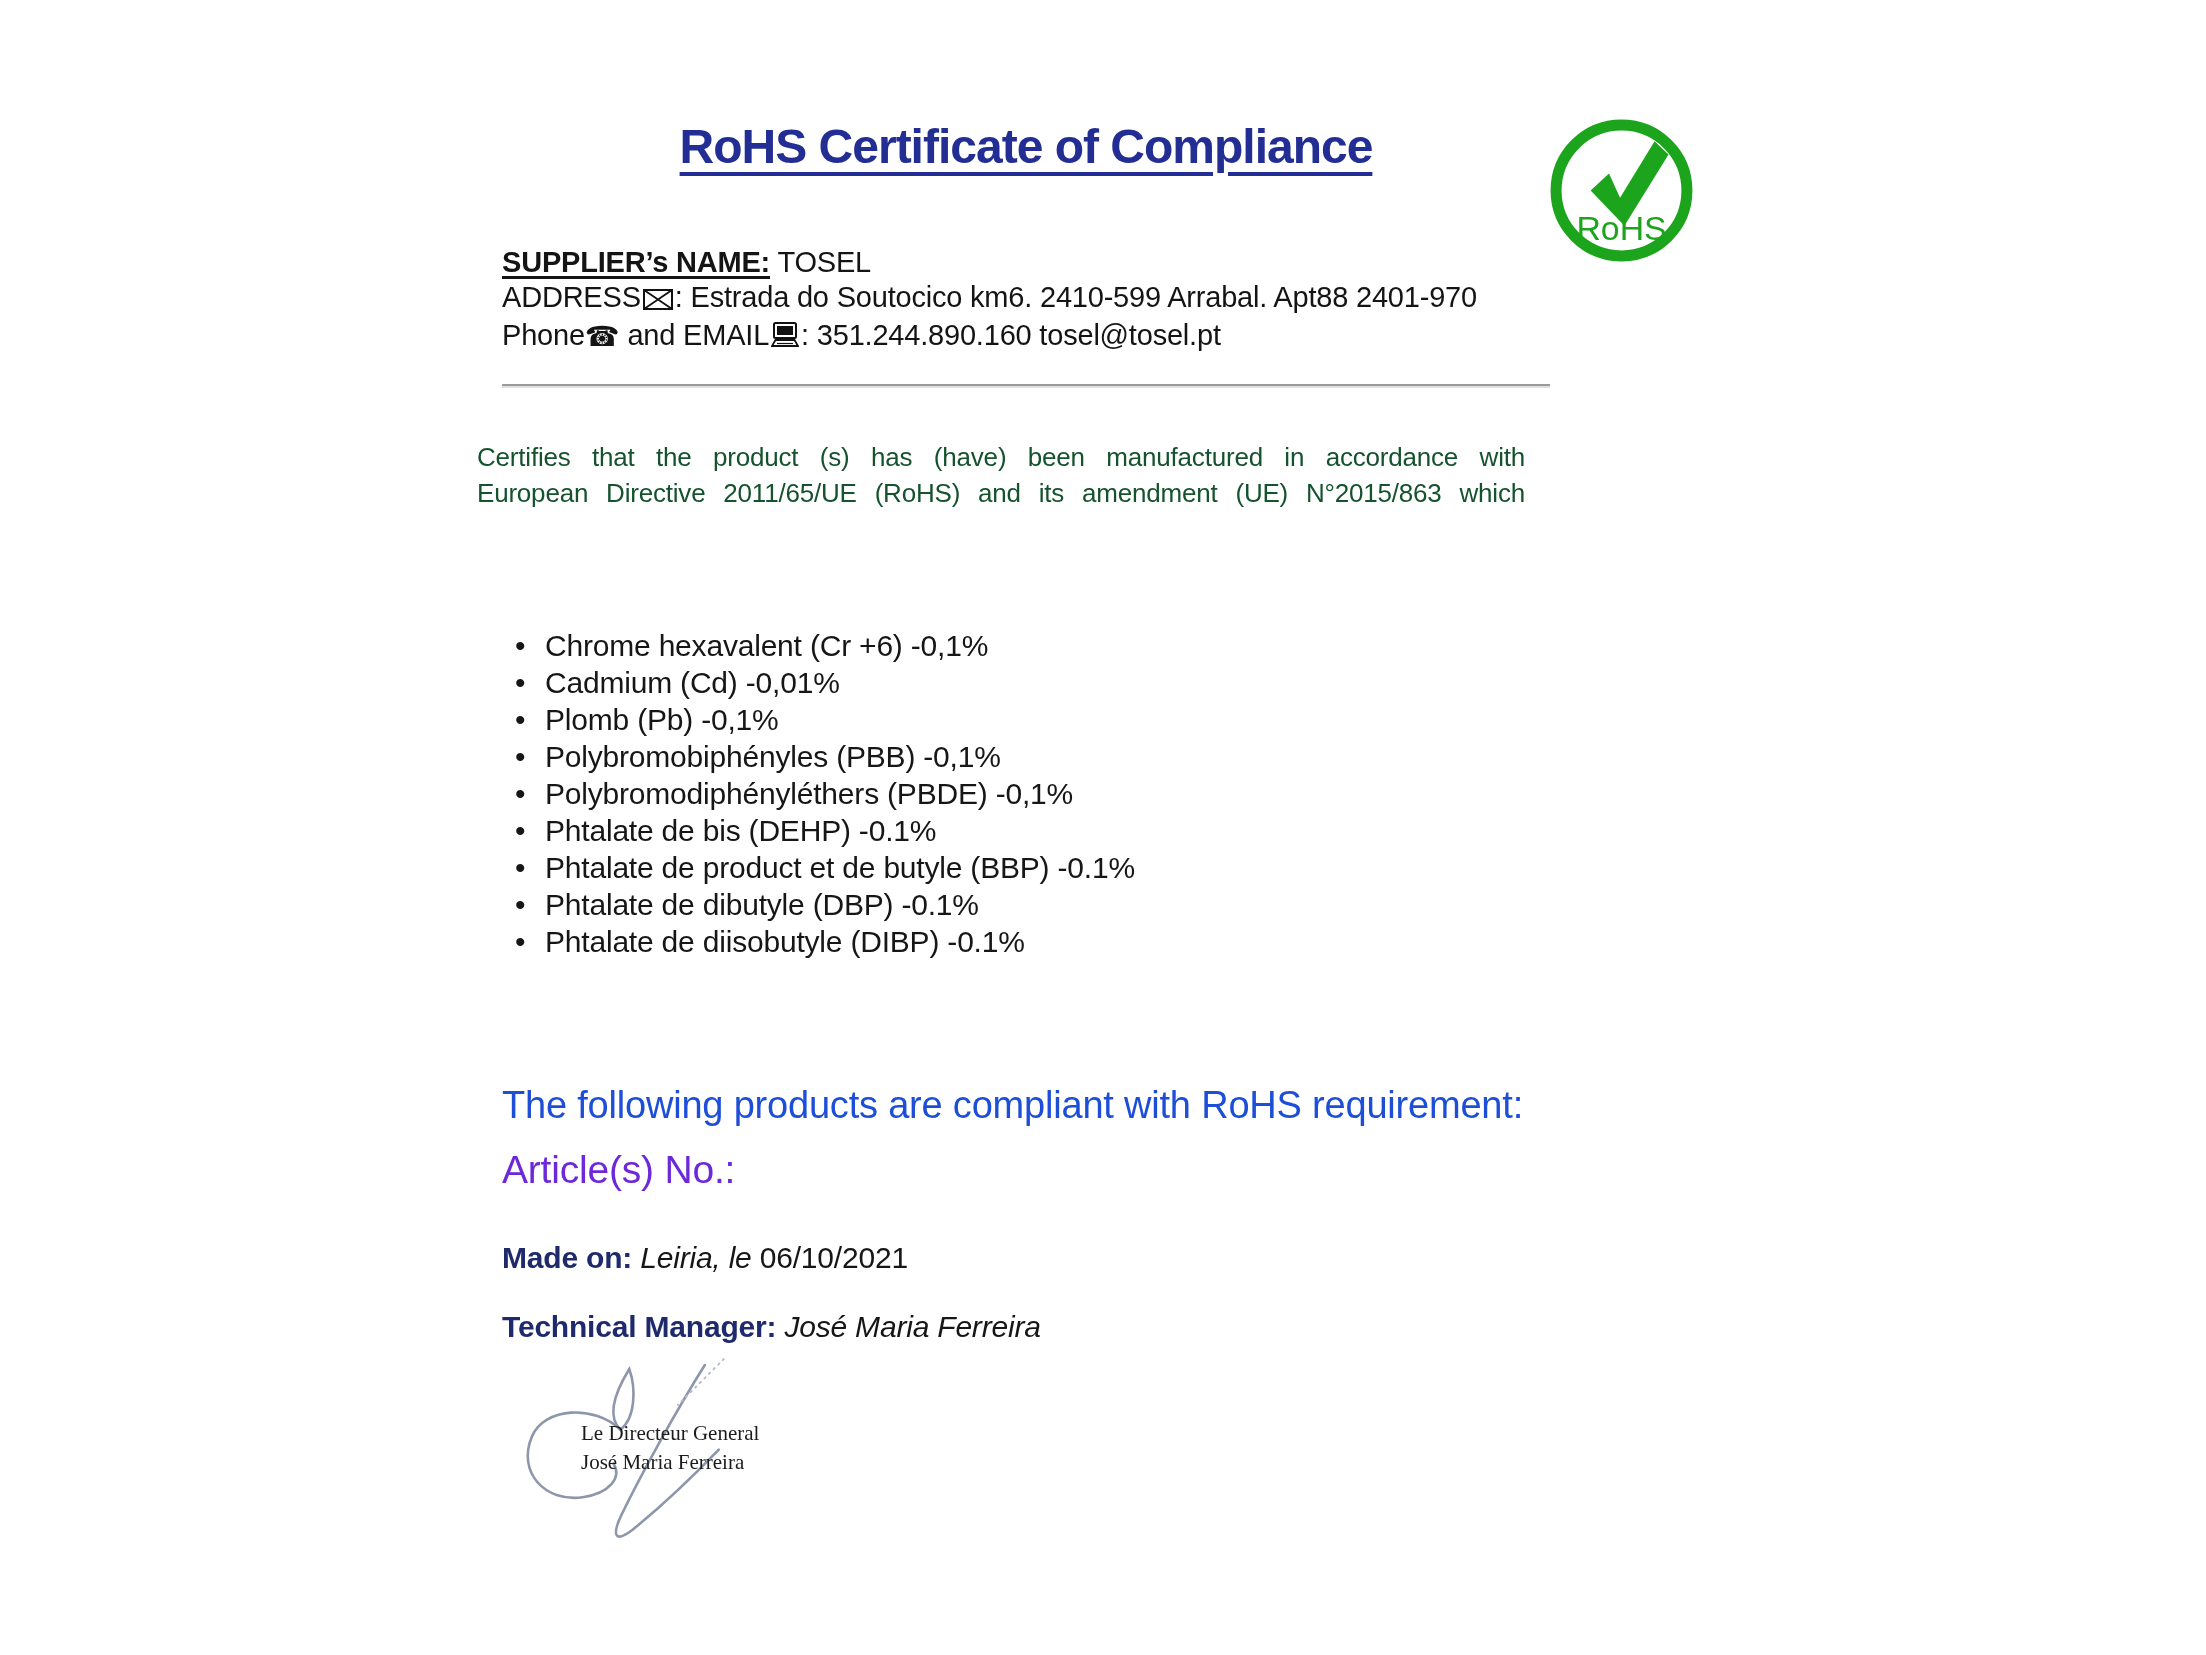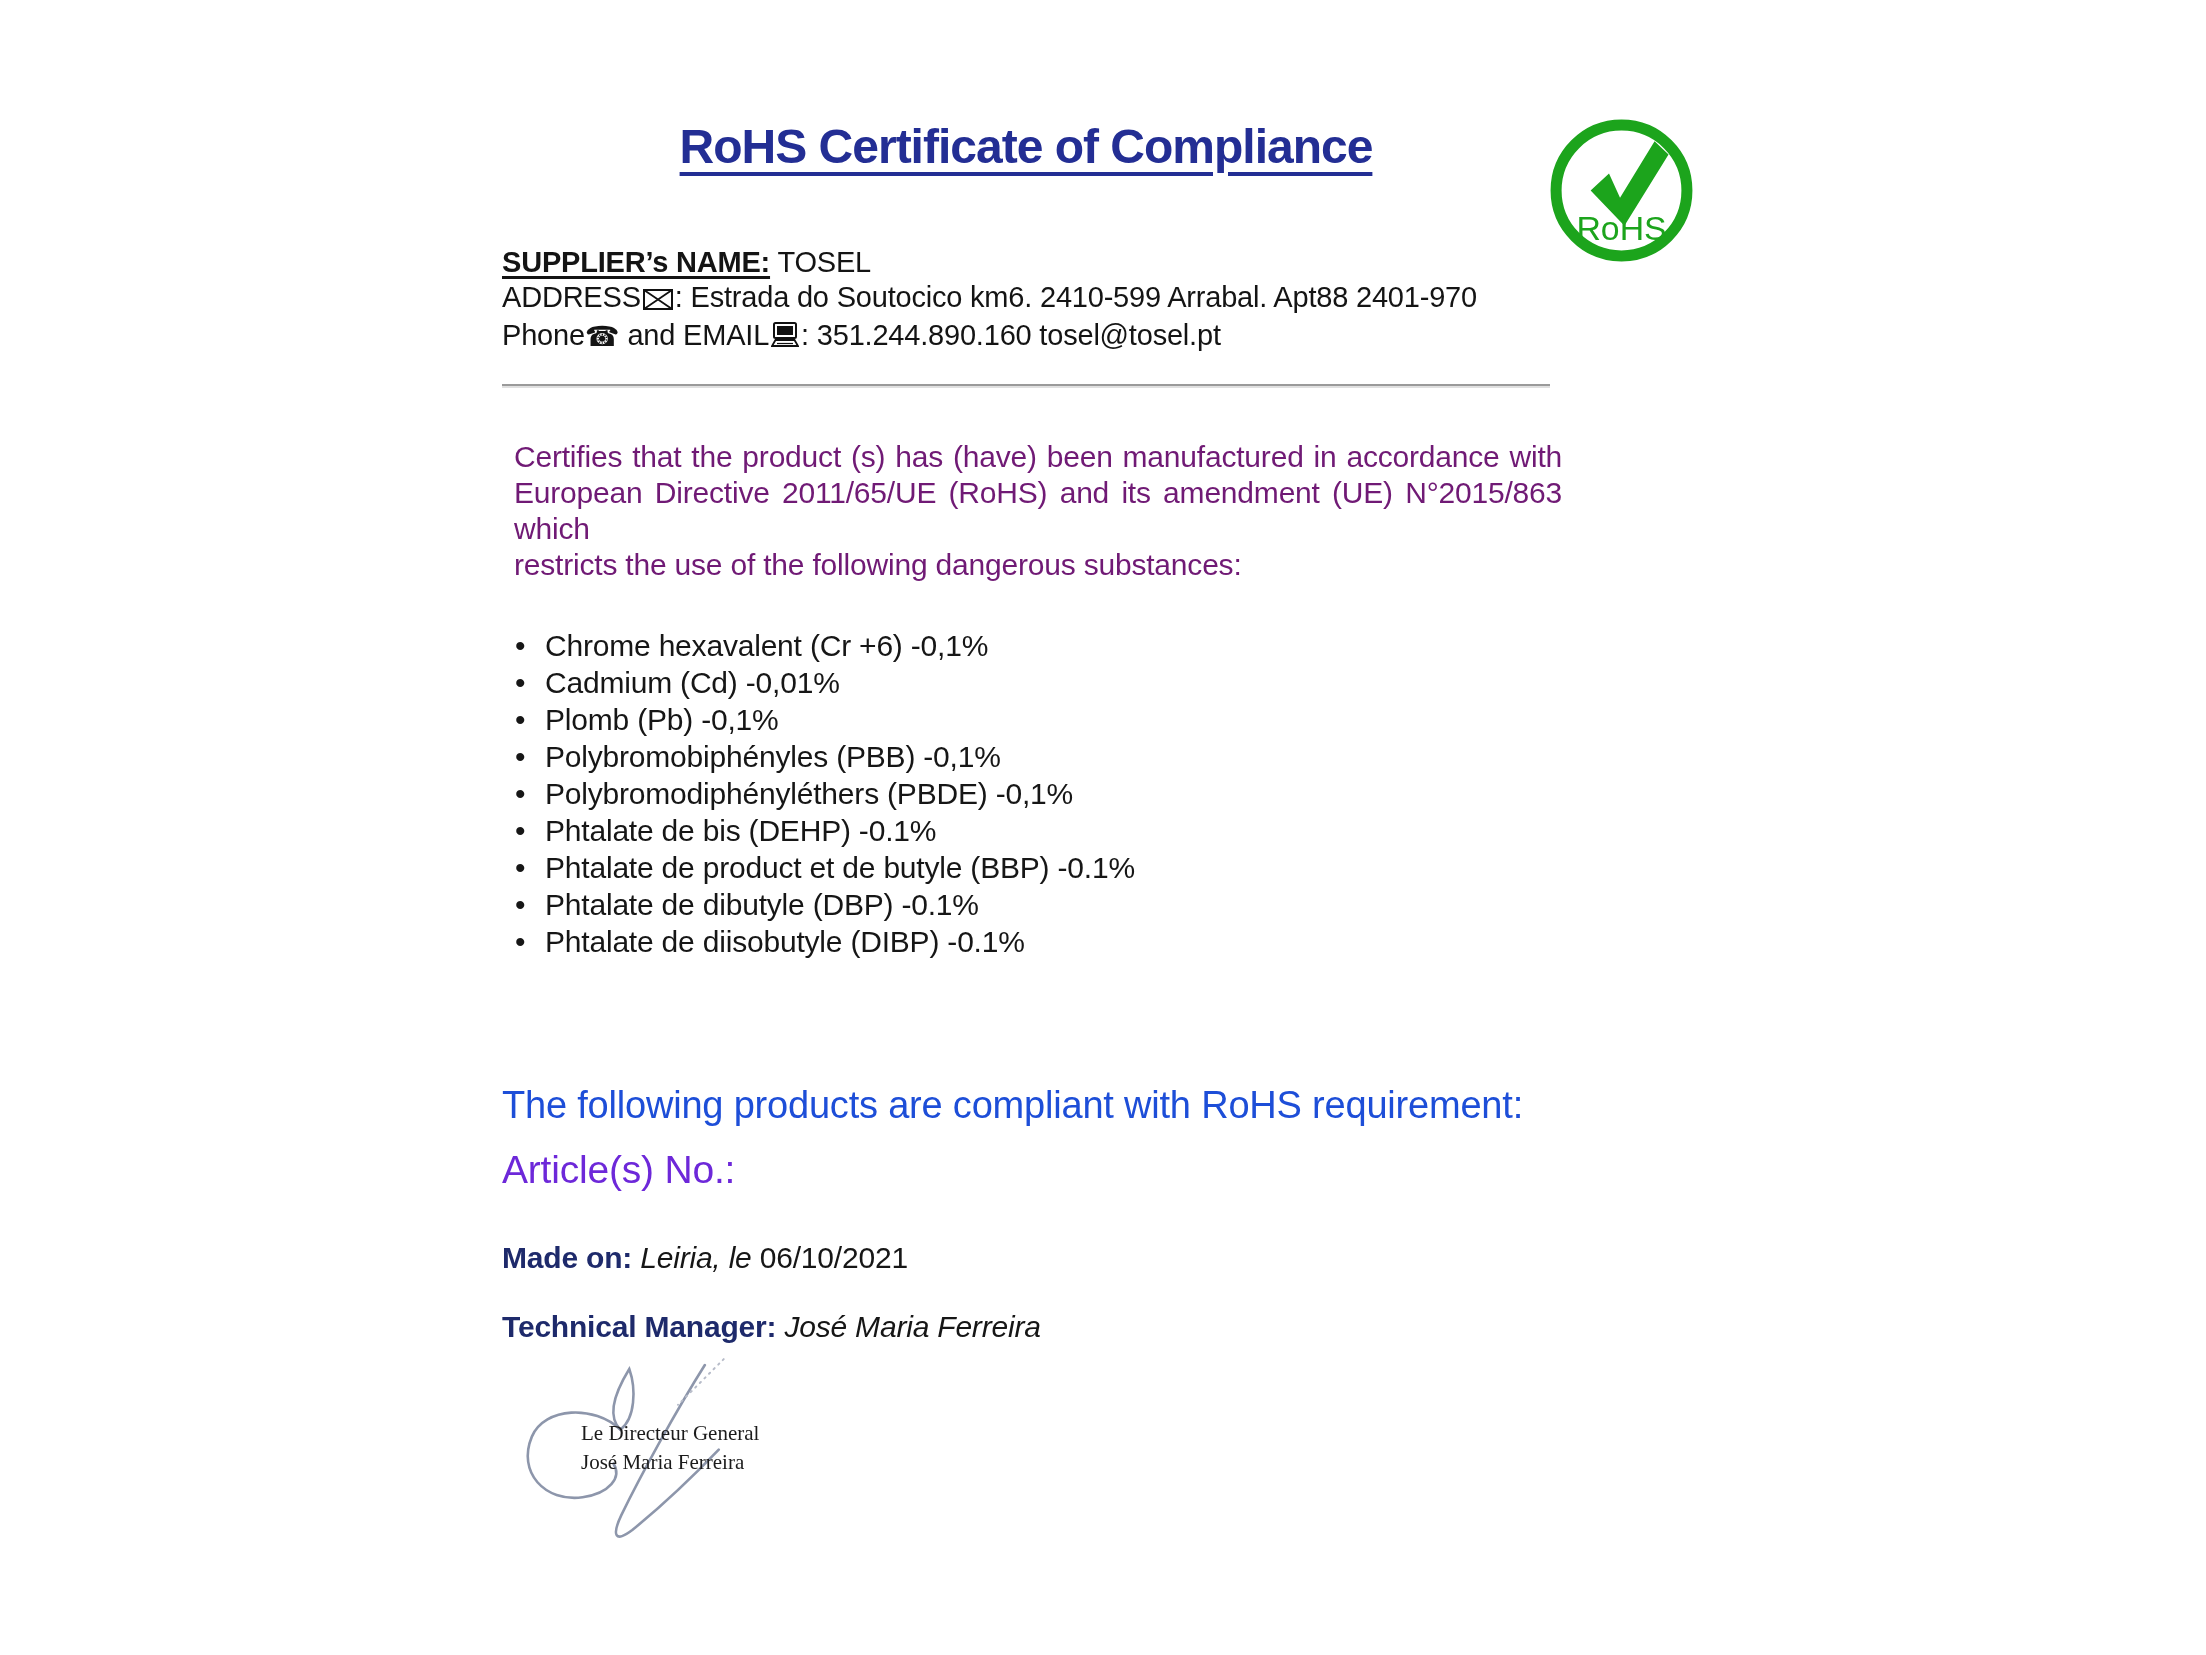--- a/index.html
+++ b/index.html
@@ -48,25 +48,25 @@
   .divider {
     position: absolute;
     left: 502px; top: 384px; width: 1048px; height: 4px;
     background: #9a9a9a;
     border-bottom: 2px solid #e0e0e0;
   }
 
   
   .cert-paragraph {
     position: absolute;
-    left: 514px; top: 439px; width: 1048px;
-    font-size: 30px;
+    left: 477px; top: 439px; width: 1048px;
+    font-size: 26px;
     line-height: 36px;
     letter-spacing: -0.2px;
-    color: #701a75;
+    color: #14532d;
   }
   .cert-paragraph .just { text-align: justify; text-align-last: justify; }
 
   
   .substances {
     position: absolute;
     left: 515px; top: 627px;
     font-size: 30px;
     line-height: 37px;
     letter-spacing: -0.2px;
@@ -151,21 +151,20 @@
             <path d="M6,21.5 L22,21.5" stroke="#111" stroke-width="1.2"></path>
           </svg></span><span>: 351.244.890.160 tosel@tosel.pt</span>
     </div>
   </div>
 
   <div class="divider"></div>
 
   <div class="cert-paragraph">
     <div class="just">Certifies that the product (s) has (have) been manufactured in accordance with</div>
     <div class="just">European Directive 2011/65/UE (RoHS) and its amendment (UE) N°2015/863 which</div>
-    <div>restricts the use of the following dangerous substances:</div>
   </div>
 
   <div class="substances">
     <div class="substance-item">Chrome hexavalent (Cr +6) -0,1%</div>
     <div class="substance-item">Cadmium (Cd) -0,01%</div>
     <div class="substance-item">Plomb (Pb) -0,1%</div>
     <div class="substance-item">Polybromobiphényles (PBB) -0,1%</div>
     <div class="substance-item">Polybromodiphényléthers (PBDE) -0,1%</div>
     <div class="substance-item">Phtalate de bis (DEHP) -0.1%</div>
     <div class="substance-item">Phtalate de product et de butyle (BBP) -0.1%</div>

